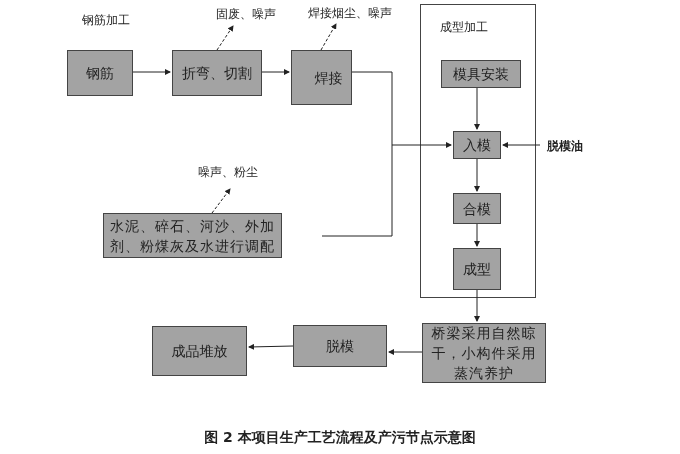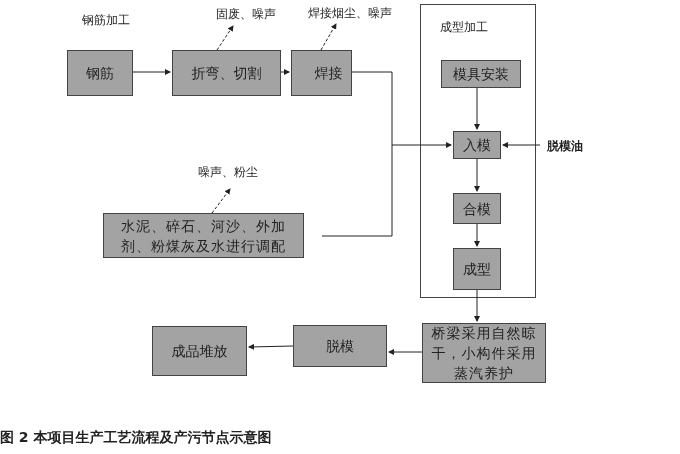--- a/index.html
+++ b/index.html
@@ -4,21 +4,21 @@
 <style>
   html, body { margin:0; padding:0; background:#ffffff; }
   body { width:680px; height:454px; position:relative; overflow:hidden;
          font-family:"DejaVu Serif","Liberation Serif",serif; color:#222; }
   .box { position:absolute; border:1px solid #444; background:#a3a3a3; box-sizing:border-box;
          display:flex; align-items:center; justify-content:center; text-align:center;
          font-size:14px; line-height:20px; }
   .label { position:absolute; font-size:12px; white-space:nowrap; }
   .blabel { position:absolute; font-size:12px; font-family:"DejaVu Sans","Liberation Sans",sans-serif; white-space:nowrap; }
   svg.lines { position:absolute; left:0; top:0; }
-  .caption { position:absolute; left:0; width:680px; top:429px; 
+  .caption { position:absolute; left:0; width:680px; top:429px; text-align:center;
              font-size:14px; font-weight:bold; font-family:"DejaVu Sans","Liberation Sans",sans-serif; }
 </style>
 </head>
 <body>
 
 <svg class="lines" width="680" height="454">
   <defs>
     <marker id="arr" markerWidth="6" markerHeight="6" refX="5" refY="3" orient="auto">
       <path d="M0,0 L6,3 L0,6 z" fill="#222"></path>
     </marker>
@@ -57,23 +57,23 @@
 
 <div class="blabel" style="left:82px;top:12px;">钢筋加工</div>
 <div class="blabel" style="left:440px;top:19px;">成型加工</div>
 
 <div class="label" style="left:216px;top:6px;">固废、噪声</div>
 <div class="label" style="left:308px;top:5px;">焊接烟尘、噪声</div>
 <div class="label" style="left:198px;top:164px;">噪声、粉尘</div>
 <div class="label" style="left:547px;top:138px;font-weight:bold;">脱模油</div>
 
 <div class="box" style="left:67px;top:50px;width:66px;height:46px;">钢筋</div>
-<div class="box" style="left:172px;top:50px;width:109px;height:46px;">折弯、切割</div>
-<div class="box" style="left:291px;top:50px;width:61px;height:46px;padding-left:14px;">焊接</div>
-<div class="box" style="left:103px;top:213px;width:201px;height:45px;padding:0 4px;letter-spacing:1px;">水泥、碎石、河沙、外加剂、粉煤灰及水进行调配</div>
+<div class="box" style="left:172px;top:50px;width:90px;height:46px;">折弯、切割</div>
+<div class="box" style="left:291px;top:50px;width:61px;height:55px;padding-left:14px;">焊接</div>
+<div class="box" style="left:103px;top:213px;width:179px;height:45px;padding:0 4px;letter-spacing:1px;">水泥、碎石、河沙、外加剂、粉煤灰及水进行调配</div>
 
 <div class="box" style="left:441px;top:60px;width:80px;height:28px;">模具安装</div>
 <div class="box" style="left:453px;top:131px;width:48px;height:28px;">入模</div>
 <div class="box" style="left:453px;top:193px;width:48px;height:31px;">合模</div>
 <div class="box" style="left:453px;top:248px;width:48px;height:42px;">成型</div>
 
 <div class="box" style="left:422px;top:323px;width:124px;height:60px;padding:16px 6px;letter-spacing:1px;">桥梁采用自然晾干，小构件采用蒸汽养护</div>
 <div class="box" style="left:293px;top:325px;width:94px;height:42px;">脱模</div>
 <div class="box" style="left:152px;top:326px;width:95px;height:50px;">成品堆放</div>
 

